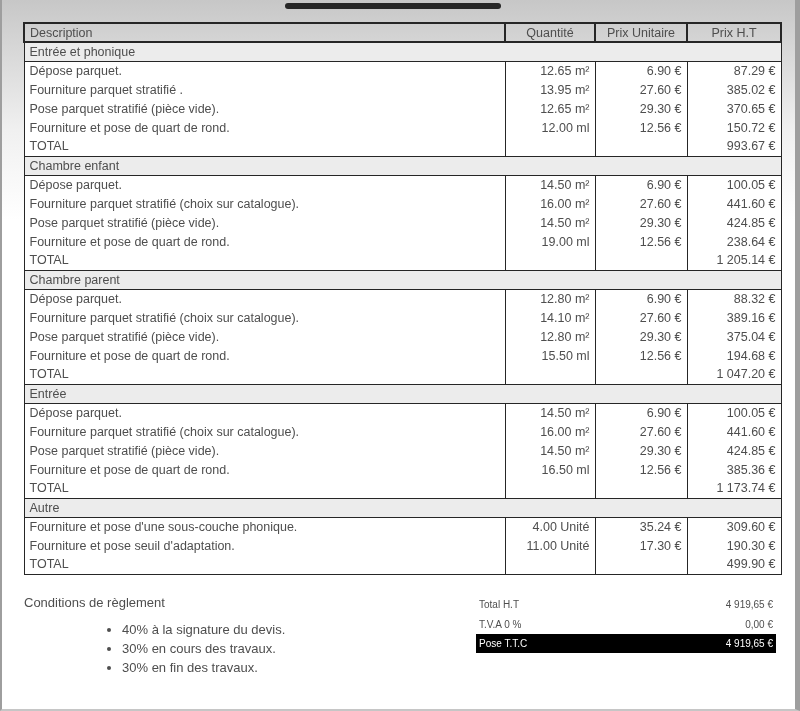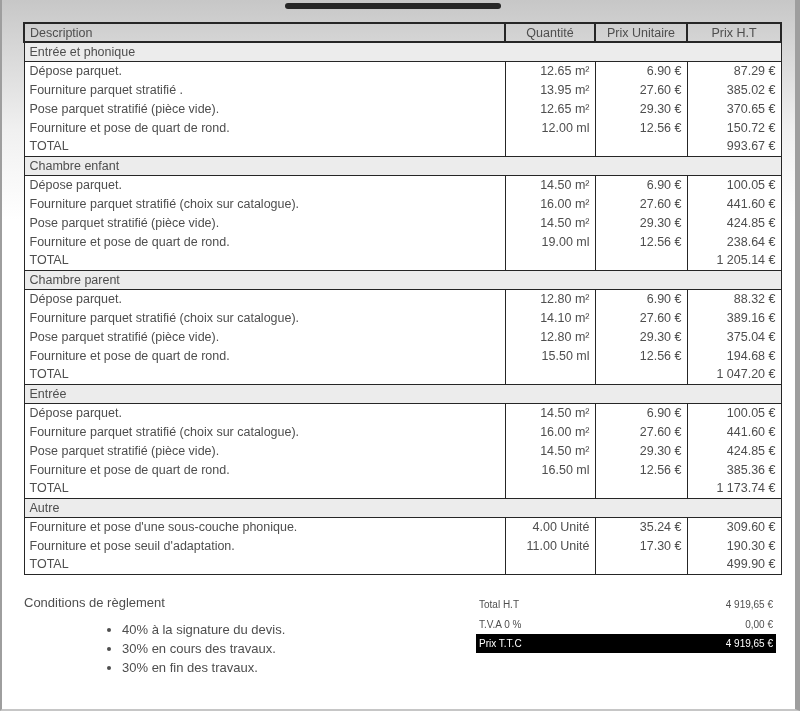--- a/index.html
+++ b/index.html
@@ -273,17 +273,17 @@
   <div class="summary" id="summary-block">
       <div class="summary-row">
         <span>Total H.T</span>
         <span>4 919,65 €</span>
       </div>
       <div class="summary-row">
         <span>T.V.A 0 %</span>
         <span>0,00 €</span>
       </div>
       <div class="summary-row highlight">
-        <span>Prix T.T.C</span>
+        <span>Pose T.T.C</span>
         <span>4 919,65 €</span>
       </div>
     </div>
 </div>
 
 </body></html>

